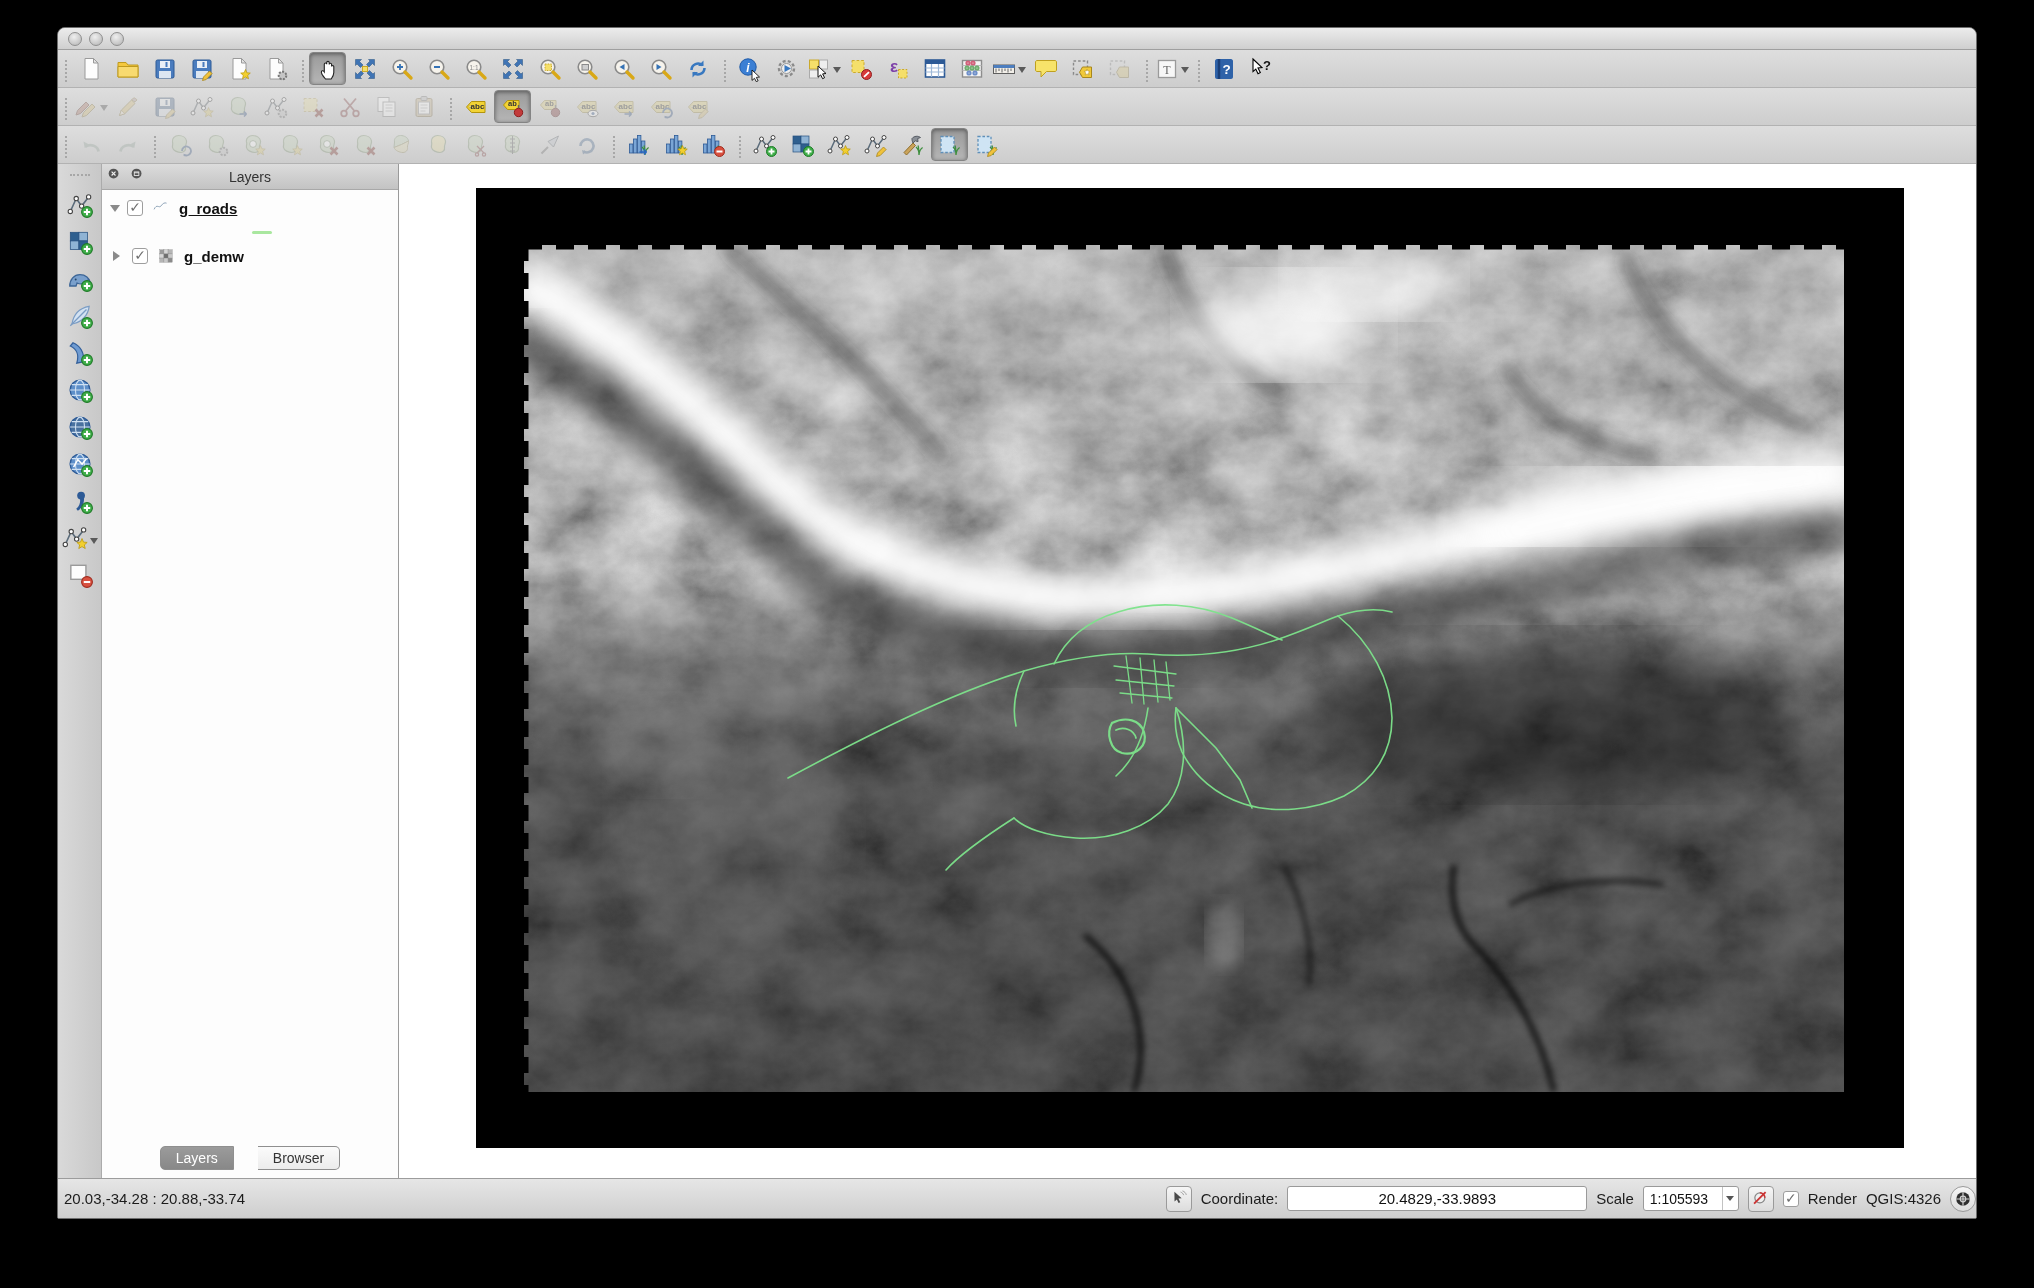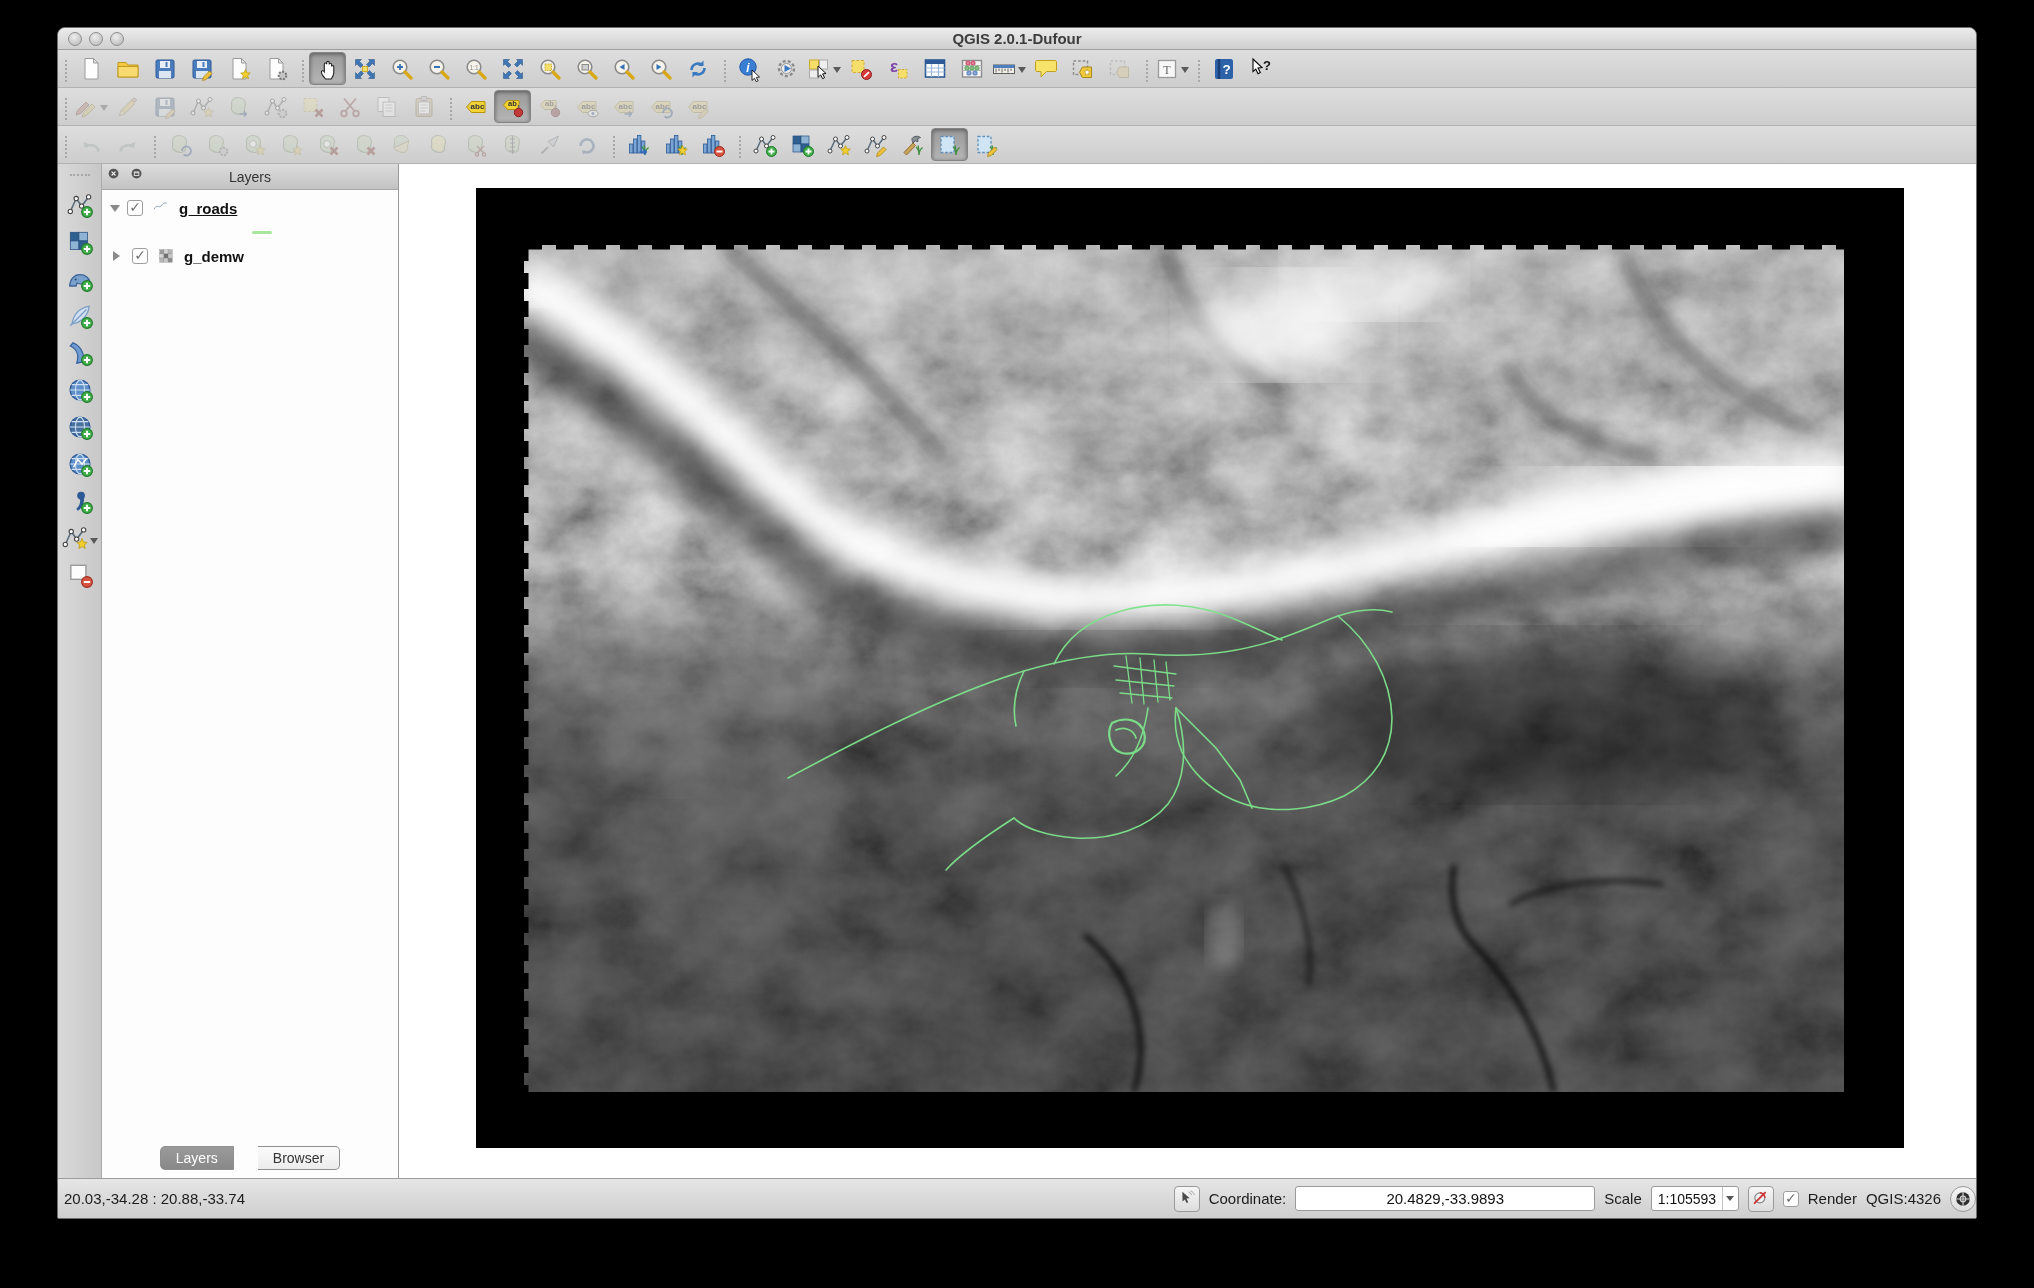--- a/index.html
+++ b/index.html
@@ -75,39 +75,38 @@
                display:flex; align-items:center; font-size:15px; padding:0 0 0 6px; }
   .sb-extents { color:#1c1c1c; }
   .sb-right { margin-left:auto; display:flex; align-items:center; gap:9px;justify-content:space-between; }
   .sb-btn { width:26px; height:26px; border:1px solid #9a9a9a; border-radius:4px;
             background:linear-gradient(#f6f6f6,#dcdcdc); display:flex; align-items:center; justify-content:center; }
   .sb-btn svg { width:20px; height:20px; }
   .sb-btn.round { border-radius:50%; }
   .sb-label { color:#1c1c1c; }
   .sb-input { width:300px; height:25px; border:1px solid #9a9a9a; border-radius:3px; background:#fff;
               text-align:center; font-size:15px; font-family:"Liberation Sans",sans-serif; color:#111; }
-  .combo { width:88px; height:25px; border:1px solid #9a9a9a; border-radius:3px; background:#fff;
+  .combo { width:96px; height:25px; border:1px solid #9a9a9a; border-radius:3px; background:#fff;
            display:flex; align-items:center; }
   .combo .val { flex:1; padding-left:6px; font-size:14px; color:#111; }
   .combo .cd { width:16px; height:100%; border-left:1px solid #c2c2c2; display:flex; align-items:center; justify-content:center; }
   .combo .cd::after { content:""; border:4px solid transparent; border-top:5px solid #555; margin-top:4px; }
 </style>
 </head>
 <body>
 
 <div class="screen">
   <div class="window">
 
     <div class="titlebar">
       <div class="tl-group">
         <span class="tl"></span>
         <span class="tl"></span>
         <span class="tl"></span>
       </div>
-      <div class="win-title">QGIS 2.0.1-Dufour</div>
     </div>
 
     <div class="toolbars" id="toolbars">
         <div class="tb-row">
           <div class="tb-group">
             <div class="tb-btn">
               <span>
                 <svg viewBox="0 0 26 26">
                   <path d="M7 2.5h8.5l4.5 4.5v16H7z" fill="#fdfdfd" stroke="#9a9a9a"></path>
                   <path d="M15.5 2.5V7H20z" fill="#e4e4e4" stroke="#9a9a9a"></path>

